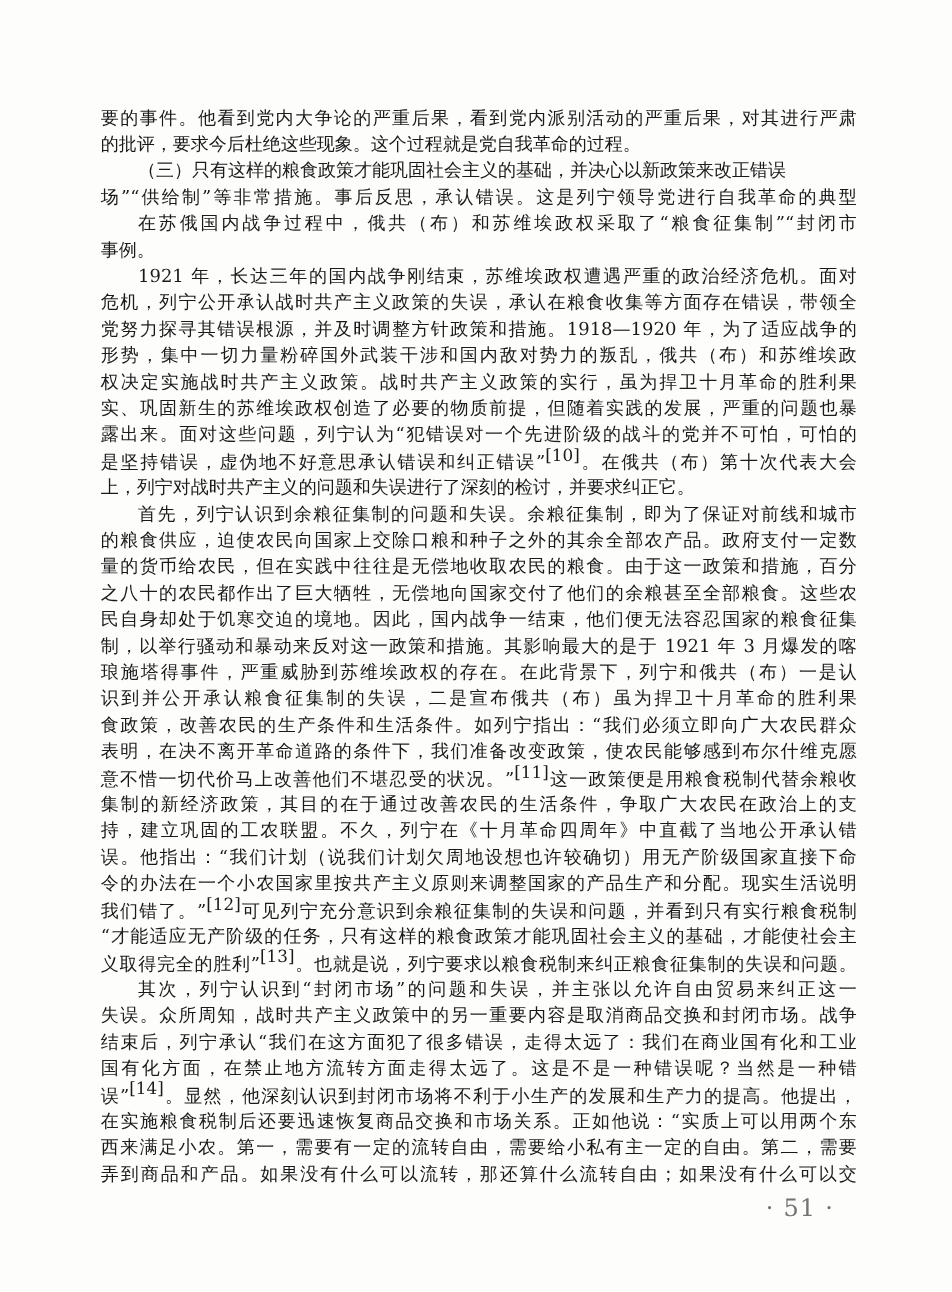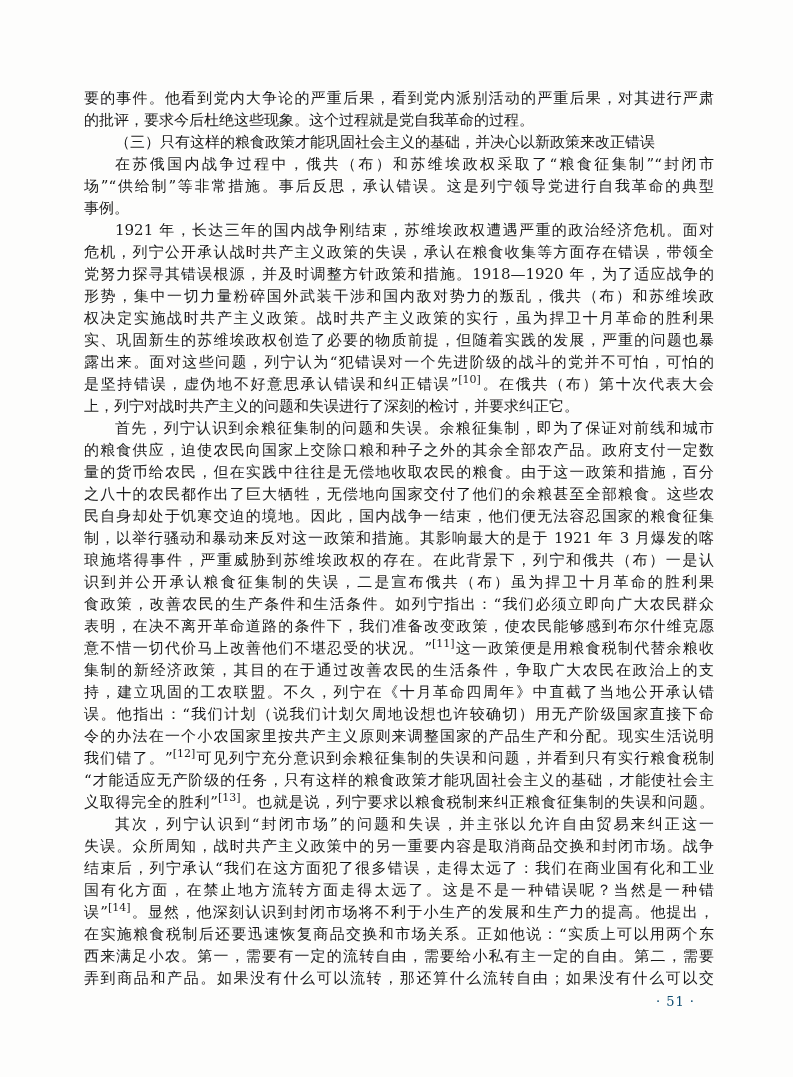--- a/index.html
+++ b/index.html
@@ -37,44 +37,44 @@
     white-space: normal;
     overflow: visible;
   }
   .line.last {
     text-align-last: left;
   }
   .line.indent {
     text-indent: 31px;
   }
   .line sup {
-    font-size: 11px;
+    font-size: 14px;
     line-height: 1;
     vertical-align: super;
     letter-spacing: 0;
   }
   .pagenum {
     position: absolute;
     top: 994px;
     right: 98px;
-    font-size: 13px;
+    font-size: 20px;
     letter-spacing: 1px;
-    color: #0c4a6e;
+    color: #737373;
   }
 </style>
 </head>
 <body>
 
 <div class="sheet">
   <div class="textblock">
       <div class="line">要的事件。他看到党内大争论的严重后果，看到党内派别活动的严重后果，对其进行严肃</div>
       <div class="line last">的批评，要求今后杜绝这些现象。这个过程就是党自我革命的过程。</div>
       <div class="line indent last">（三）只有这样的粮食政策才能巩固社会主义的基础，并决心以新政策来改正错误</div>
+      <div class="line">场”“供给制”等非常措施。事后反思，承认错误。这是列宁领导党进行自我革命的典型</div>
       <div class="line indent">在苏俄国内战争过程中，俄共（布）和苏维埃政权采取了“粮食征集制”“封闭市</div>
-      <div class="line">场”“供给制”等非常措施。事后反思，承认错误。这是列宁领导党进行自我革命的典型</div>
       <div class="line last">事例。</div>
       <div class="line indent">1921 年，长达三年的国内战争刚结束，苏维埃政权遭遇严重的政治经济危机。面对</div>
       <div class="line">危机，列宁公开承认战时共产主义政策的失误，承认在粮食收集等方面存在错误，带领全</div>
       <div class="line">党努力探寻其错误根源，并及时调整方针政策和措施。1918—1920 年，为了适应战争的</div>
       <div class="line">形势，集中一切力量粉碎国外武装干涉和国内敌对势力的叛乱，俄共（布）和苏维埃政</div>
       <div class="line">权决定实施战时共产主义政策。战时共产主义政策的实行，虽为捍卫十月革命的胜利果</div>
       <div class="line">实、巩固新生的苏维埃政权创造了必要的物质前提，但随着实践的发展，严重的问题也暴</div>
       <div class="line">露出来。面对这些问题，列宁认为“犯错误对一个先进阶级的战斗的党并不可怕，可怕的</div>
       <div class="line">是坚持错误，虚伪地不好意思承认错误和纠正错误”<sup>[10]</sup>。在俄共（布）第十次代表大会</div>
       <div class="line last">上，列宁对战时共产主义的问题和失误进行了深刻的检讨，并要求纠正它。</div>

